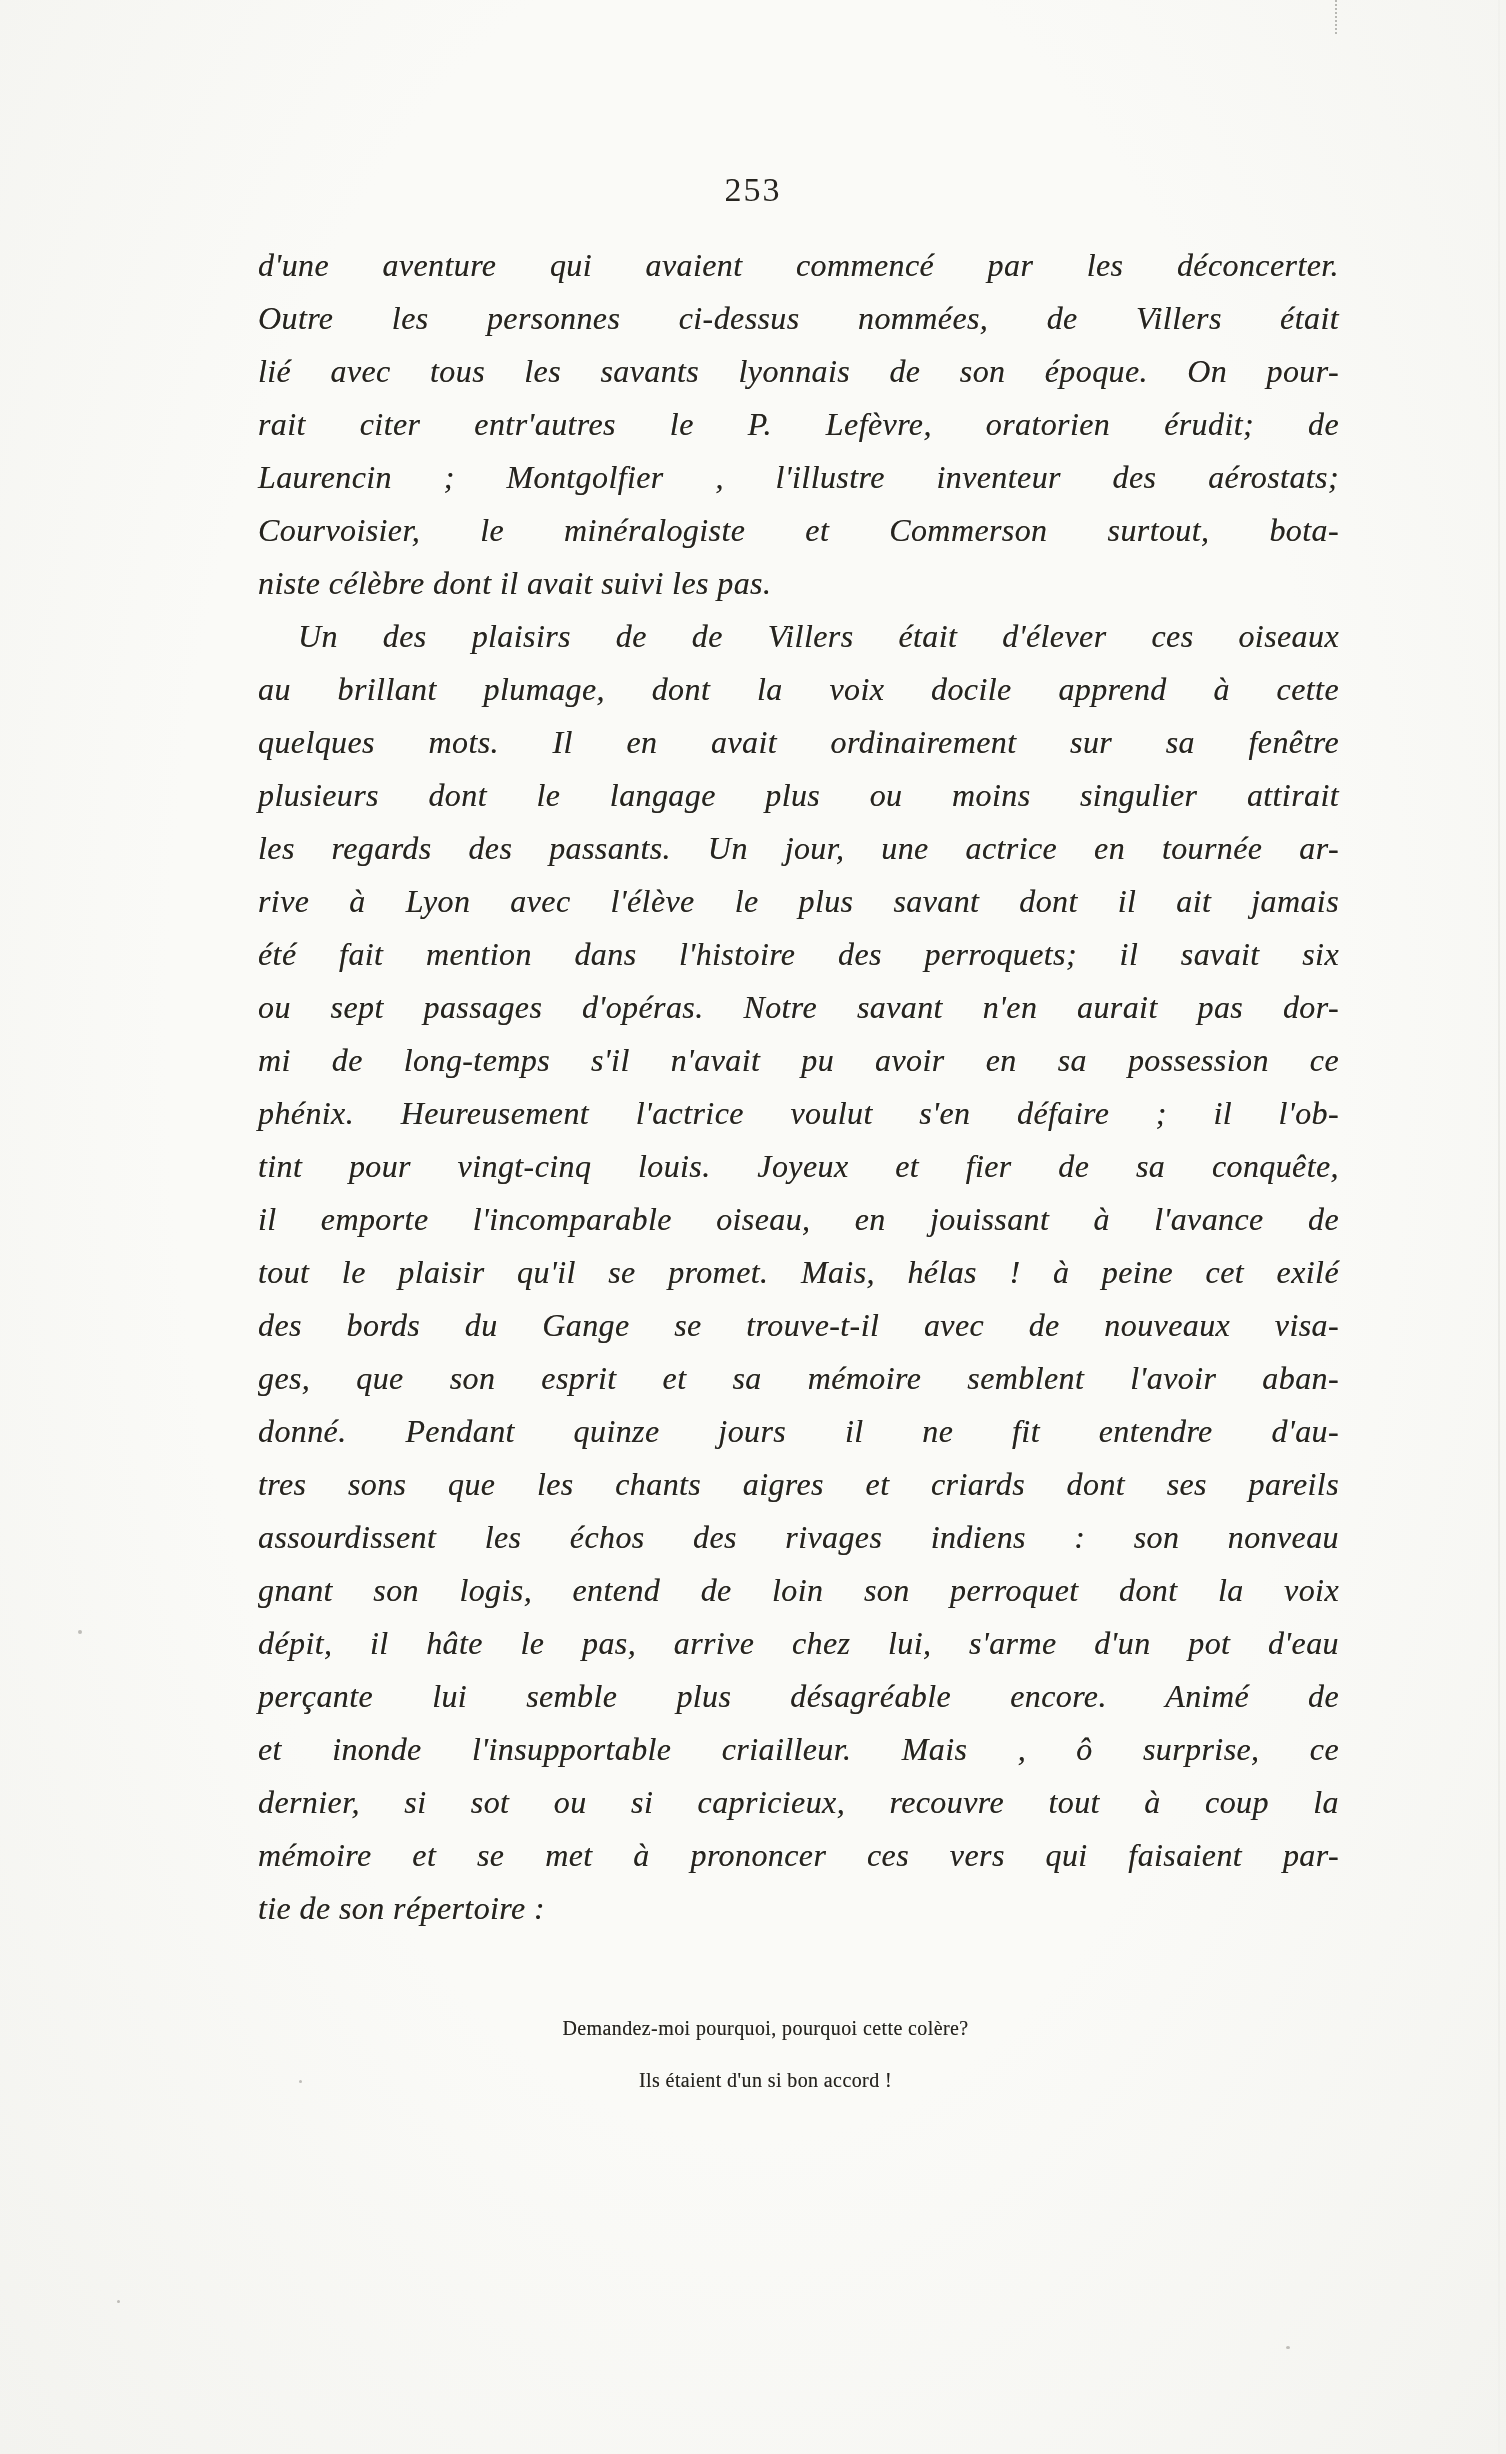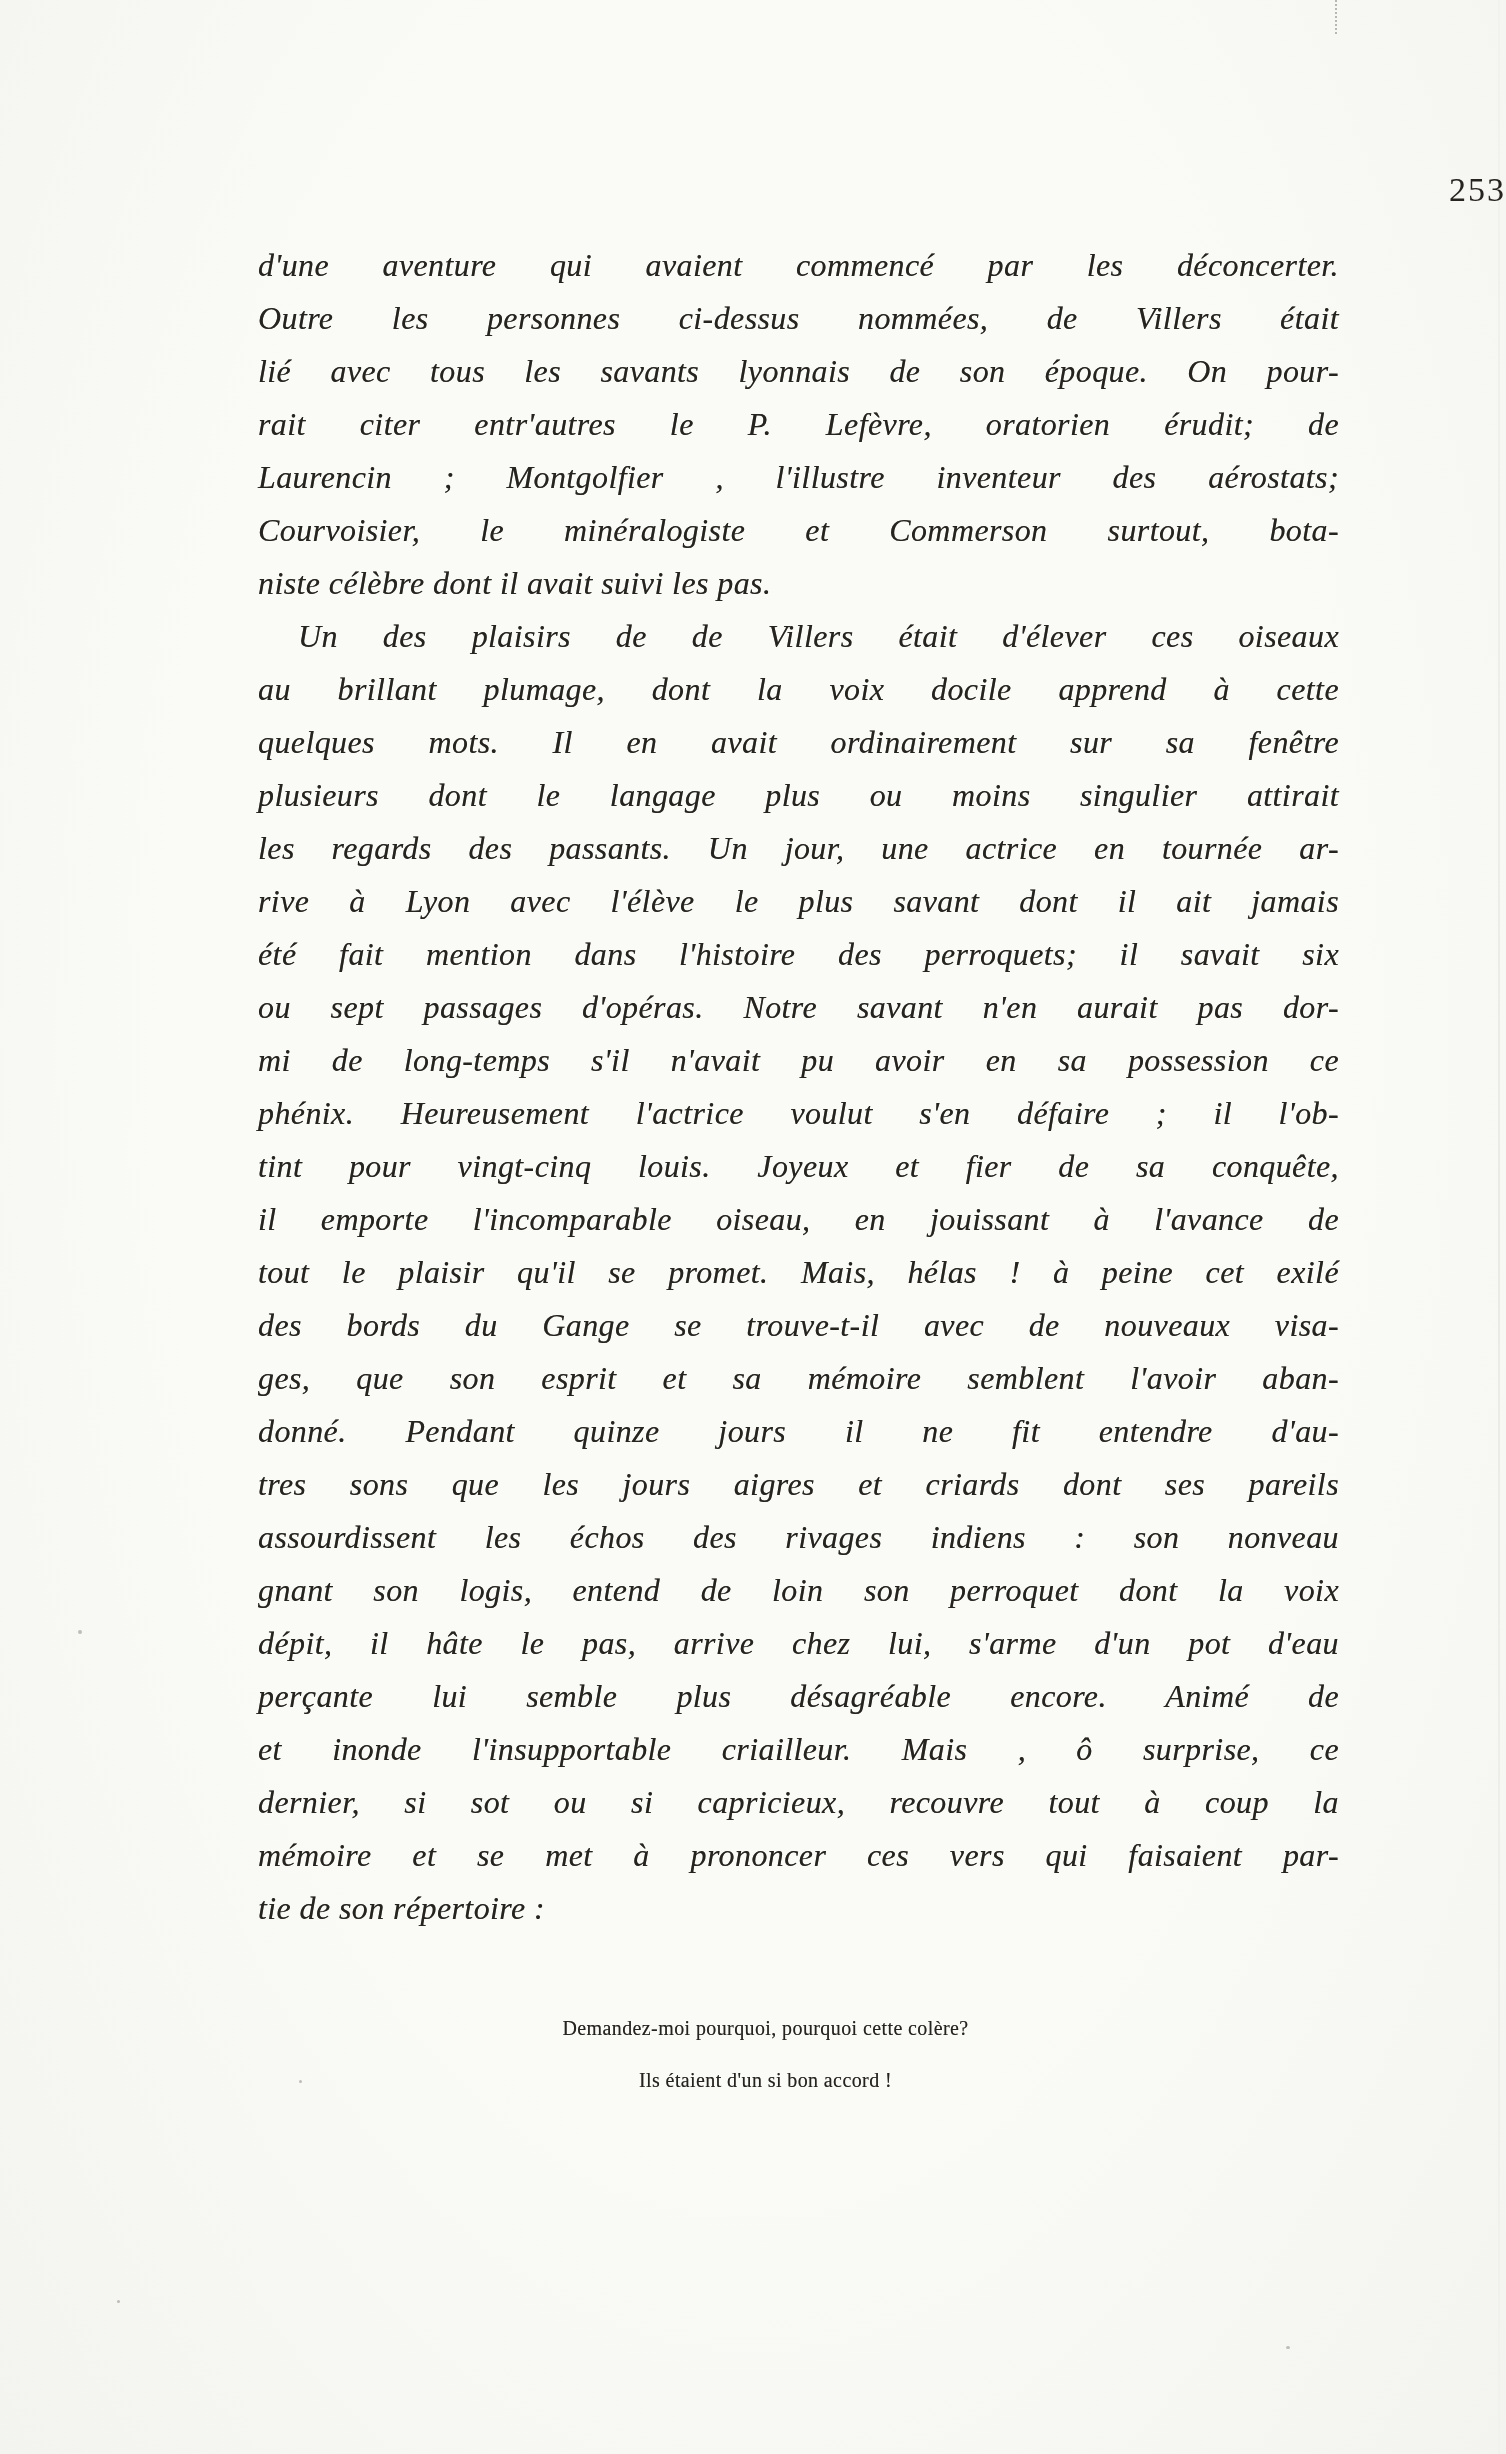--- a/index.html
+++ b/index.html
@@ -15,21 +15,21 @@
     background: radial-gradient(ellipse at 50% 42%, #fafaf7 55%, #f3f3ef 100%);
     font-family: "Liberation Serif", "DejaVu Serif", serif;
     color: var(--ink, #26241f);
     overflow: hidden;
   }
   .page-number {
     position: absolute;
     top: 171px;
     left: 0;
     width: 100%;
-    text-align: right;
+    text-align: center;
     font-size: 34px;
     letter-spacing: 2px;
   }
   .text-block {
     position: absolute;
     top: 239px;
     left: 258px;
     width: 1081px;
     font-size: 32px;
     line-height: 53px;
@@ -121,21 +121,21 @@
         <div class="line">été fait mention dans l'histoire des perroquets; il savait six</div>
         <div class="line">ou sept passages d'opéras. Notre savant n'en aurait pas dor-</div>
         <div class="line">mi de long-temps s'il n'avait pu avoir en sa possession ce</div>
         <div class="line">phénix. Heureusement l'actrice voulut s'en défaire ; il l'ob-</div>
         <div class="line">tint pour vingt-cinq louis. Joyeux et fier de sa conquête,</div>
         <div class="line">il emporte l'incomparable oiseau, en jouissant à l'avance de</div>
         <div class="line">tout le plaisir qu'il se promet. Mais, hélas ! à peine cet exilé</div>
         <div class="line">des bords du Gange se trouve-t-il avec de nouveaux visa-</div>
         <div class="line">ges, que son esprit et sa mémoire semblent l'avoir aban-</div>
         <div class="line">donné. Pendant quinze jours il ne fit entendre d'au-</div>
-        <div class="line">tres sons que les jours aigres et criards dont ses pareils</div>
+        <div class="line">tres sons que les chants aigres et criards dont ses pareils</div>
         <div class="line">assourdissent les échos des rivages indiens : son nonveau</div>
         <div class="line">gnant son logis, entend de loin son perroquet dont la voix</div>
         <div class="line">dépit, il hâte le pas, arrive chez lui, s'arme d'un pot d'eau</div>
         <div class="line">perçante lui semble plus désagréable encore. Animé de</div>
         <div class="line">et inonde l'insupportable criailleur. Mais , ô surprise, ce</div>
         <div class="line">dernier, si sot ou si capricieux, recouvre tout à coup la</div>
         <div class="line">mémoire et se met à prononcer ces vers qui faisaient par-</div>
         <div class="line last">tie de son répertoire :</div>
       </div>
     </div>

